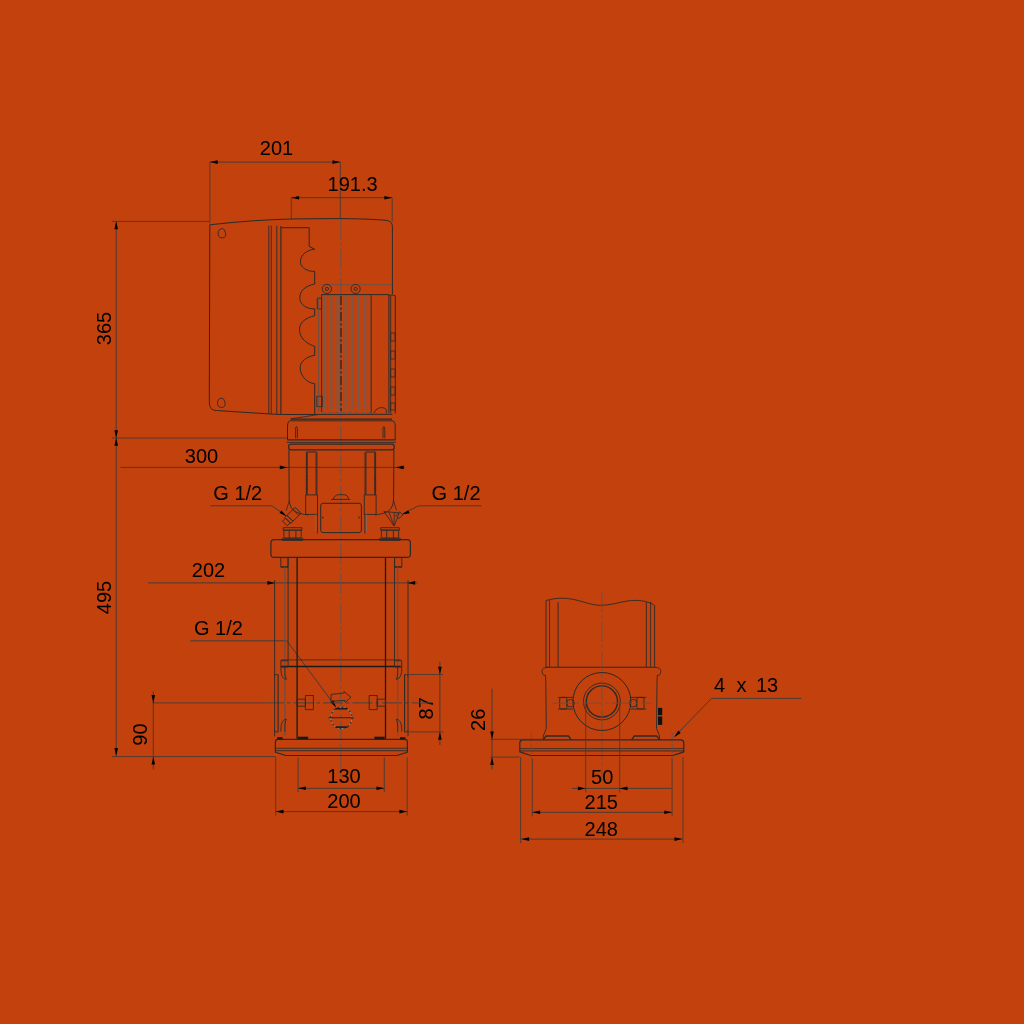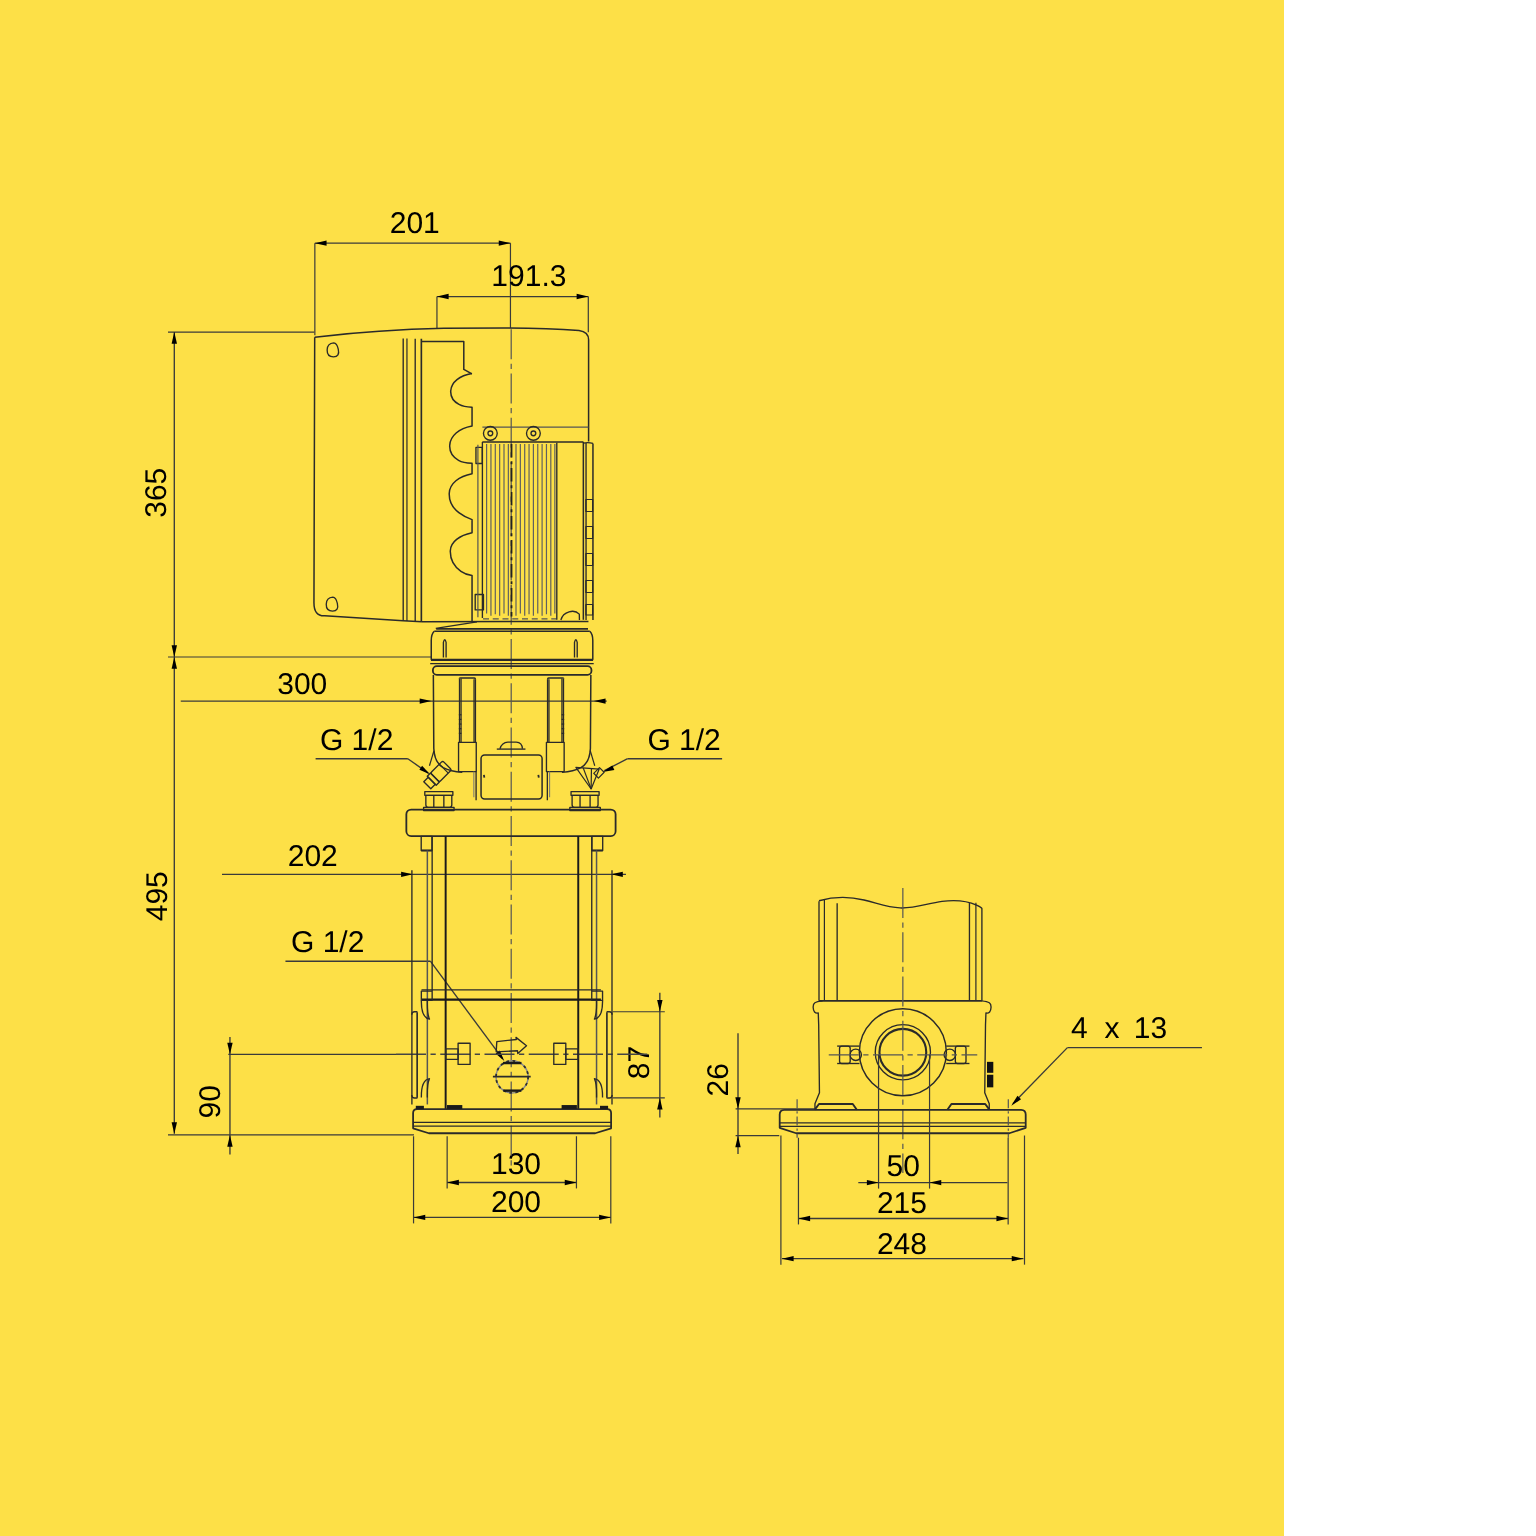--- a/index.html
+++ b/index.html
@@ -1,16 +1,16 @@
 <!DOCTYPE html>
 <html><head>
 <meta charset="utf-8">
 <style>
 html,body{margin:0;padding:0;background:#ffffff;}
-.page{width:856px;height:1024px;background:#fde047;position:relative;overflow:hidden;text-decoration:underline;}
+.page{width:1024px;height:1024px;background:#c2410c;position:relative;overflow:hidden;text-decoration:underline;}
 text{font-family:"Liberation Sans",sans-serif;font-size:20px;fill:#000;}
 </style>
 </head>
 <body>
 <div class="page">
 <svg width="1024" height="1024" viewBox="0 0 1024 1024" fill="none" stroke-linecap="butt" stroke-linejoin="round">
 <defs>
 <path id="ar" d="M0,0 L-7.8,-1.8 L-7.8,1.8 Z" fill="#000" stroke="none"></path>
 </defs>
 <g stroke="#3a3a3a" stroke-width="0.9">

